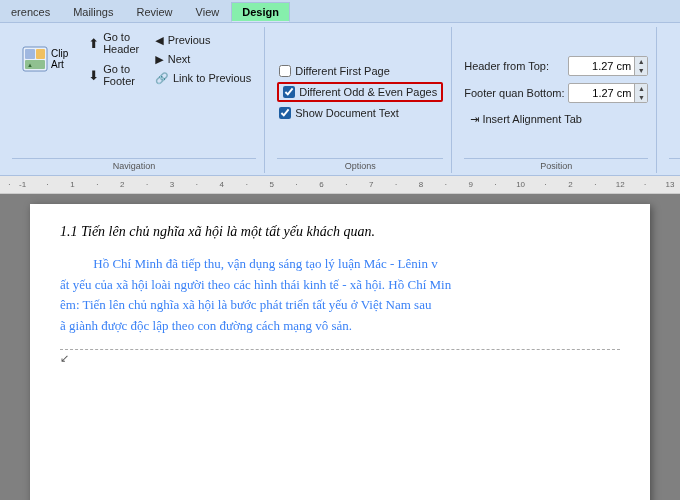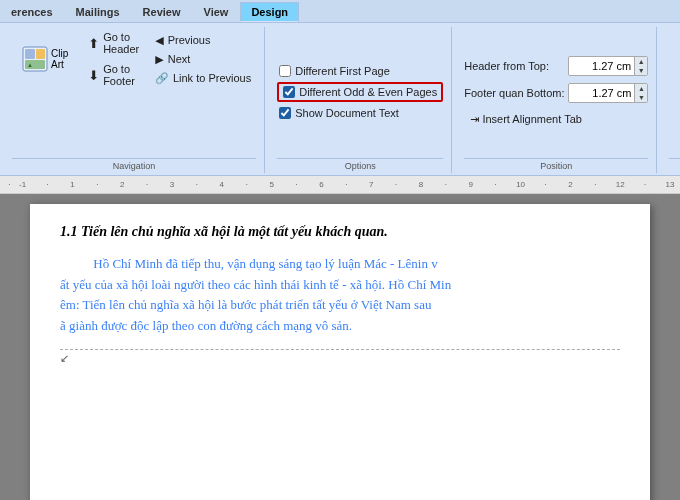--- a/index.html
+++ b/index.html
@@ -28,25 +28,24 @@
 
     .ribbon-tab {
       padding: 3px 10px;
       font-size: 11px;
       color: #333;
       cursor: pointer;
       border: 1px solid transparent;
       border-bottom: none;
       margin-right: 1px;
       background: transparent;
-      font-weight: bold;
     }
 
     .ribbon-tab.active {
-      background: #7dd3fc;
+      background: #86efac;
       border-color: #aac0e0;
       border-bottom: 1px solid #d4e3f7;
       color: #000;
       font-weight: bold;
     }
 
     .ribbon-content {
       display: flex;
       align-items: stretch;
       padding: 4px 4px 2px 4px;
@@ -286,21 +285,21 @@
       background: white;
       width: 100%;
       min-height: 100%;
       padding: 20px 30px;
       box-shadow: 2px 2px 8px rgba(0,0,0,0.4);
       position: relative;
     }
 
     .doc-heading {
       font-style: italic;
-      font-weight: bold;
+      font-weight: normal;
       font-size: 14px;
       margin-bottom: 14px;
       color: #000;
       font-family: 'Times New Roman', Times, serif;
     }
 
     .doc-paragraph {
       font-size: 13px;
       font-family: 'Times New Roman', Times, serif;
       line-height: 1.6;

